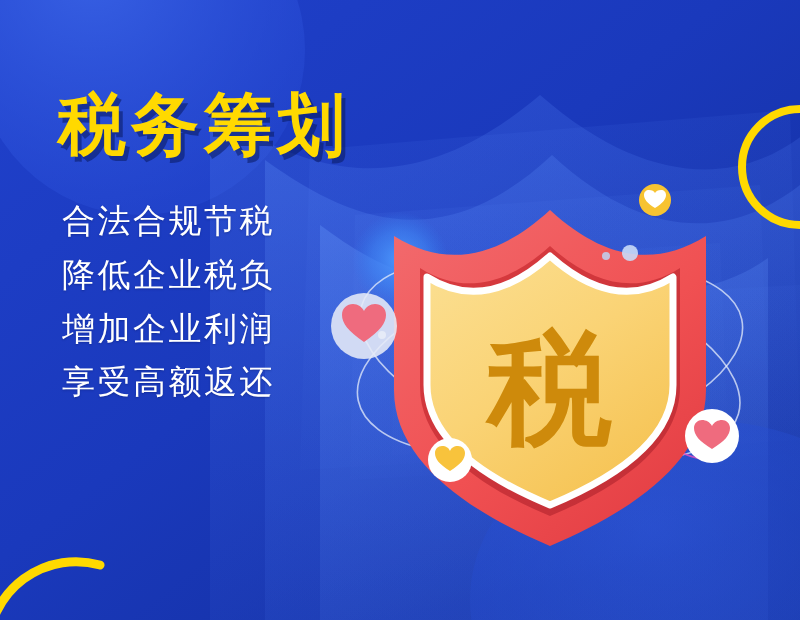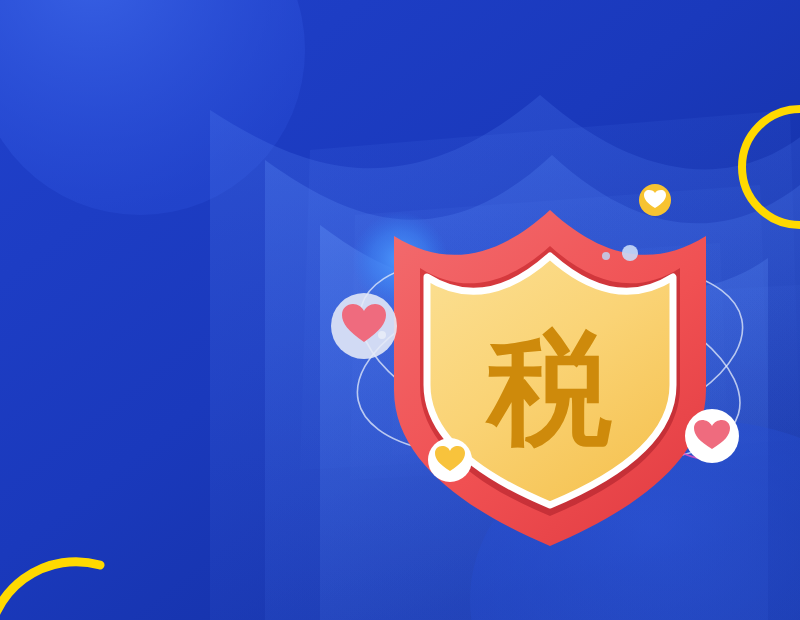--- a/index.html
+++ b/index.html
@@ -224,14 +224,23 @@
 
       <g>
         <circle cx="412" cy="376" r="27" fill="#FFFFFF"></circle>
         <path d="M412 389 C 399 381 394 375 394 368 C 394 363 398 360 402 360
                  C 406 360 410 362 412 366 C 414 362 418 360 422 360
                  C 426 360 430 363 430 368 C 430 375 425 381 412 389 Z" fill="#EF6B7E"></path>
       </g>
     </svg>
   </div>
 
+  <div class="text-block">
+    <h1 class="headline">税务筹划</h1>
+    <ul class="bullets">
+      <li>合法合规节税</li>
+      <li>降低企业税负</li>
+      <li>增加企业利润</li>
+      <li>享受高额返还</li>
+    </ul>
+  </div>
 
 </div>
 
 </body></html>

